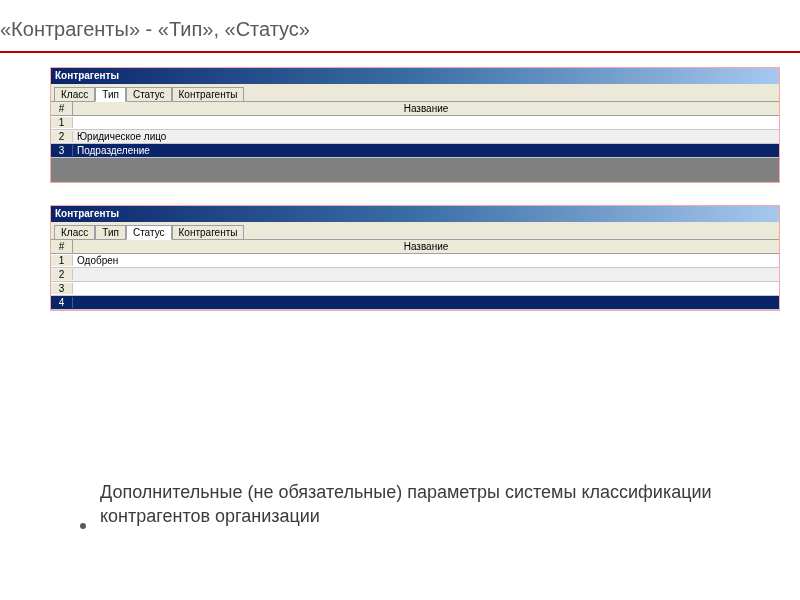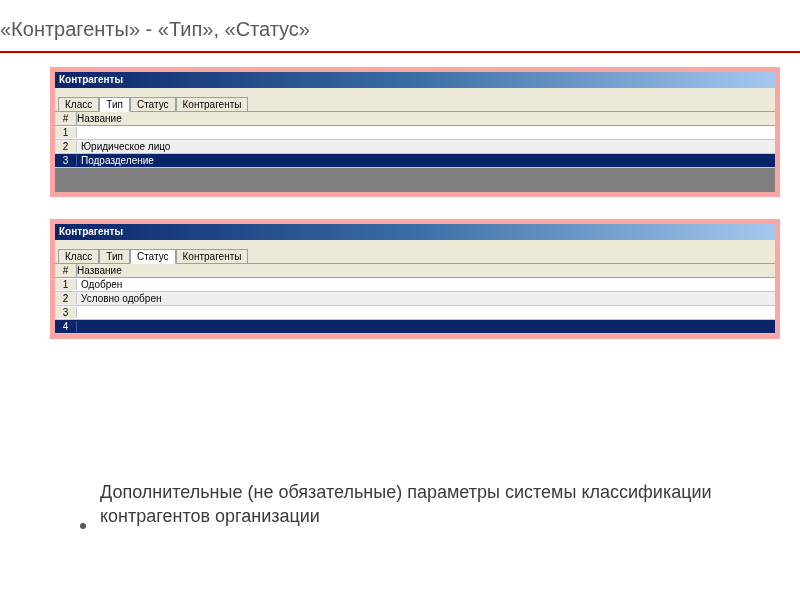--- a/index.html
+++ b/index.html
@@ -20,41 +20,41 @@
   }
   .red-rule {
     height: 2px;
     background: #c00000;
     width: 100%;
   }
   .panels {
     padding: 14px 20px 0 50px;
   }
   .app-window {
-    border: 5px solid #fca5a5;
+    border: 1px solid #fca5a5;
     margin-bottom: 22px;
     font-family: Tahoma, Verdana, sans-serif;
     font-size: 10px;
     background: #ffffff;
   }
   .titlebar {
     background: linear-gradient(to right, #0a246a 0%, #3a6ea5 50%, #a6c8ef 100%);
     color: #ffffff;
     font-weight: bold;
     padding: 1px 4px;
     font-size: 10px;
     line-height: 14px;
   }
   .tabstrip {
     background: #ece9d8;
     border-bottom: 1px solid #9aa0a6;
     padding: 2px 3px 0 3px;
     display: flex;
     align-items: flex-end;
-    height: 24px;
+    height: 18px;
   }
   .tab {
     border: 1px solid #9aa0a6;
     border-bottom: none;
     background: #ece9d8;
     padding: 1px 6px;
     margin-right: 0px;
     font-size: 10px;
     cursor: pointer;
     position: relative;
@@ -74,21 +74,21 @@
   .grid-header .col-num {
     width: 22px;
     text-align: center;
     border-right: 1px solid #9aa0a6;
     font-size: 10px;
     padding: 1px 0;
     color: #000;
   }
   .grid-header .col-name {
     flex: 1;
-    text-align: left;
+    text-align: center;
     font-size: 10px;
     padding: 1px 0;
     color: #000;
   }
   .grid-body {
   }
   .grid-row {
     display: flex;
     border-bottom: 1px solid #c8c8c8;
     height: 14px;
@@ -196,21 +196,20 @@
       <div class="col-num">#</div>
       <div class="col-name">Название</div>
     </div>
     <div class="grid-body">
       <div class="grid-row">
         <div class="cell-num">1</div>
         <div class="cell-name">Одобрен</div>
       </div>
       <div class="grid-row alt">
         <div class="cell-num">2</div>
-        <div class="cell-name">Условно одобрен</div>
       </div>
       <div class="grid-row">
         <div class="cell-num">3</div>
       </div>
       <div class="grid-row selected">
         <div class="cell-num">4</div>
       </div>
     </div>
   </div>
 

